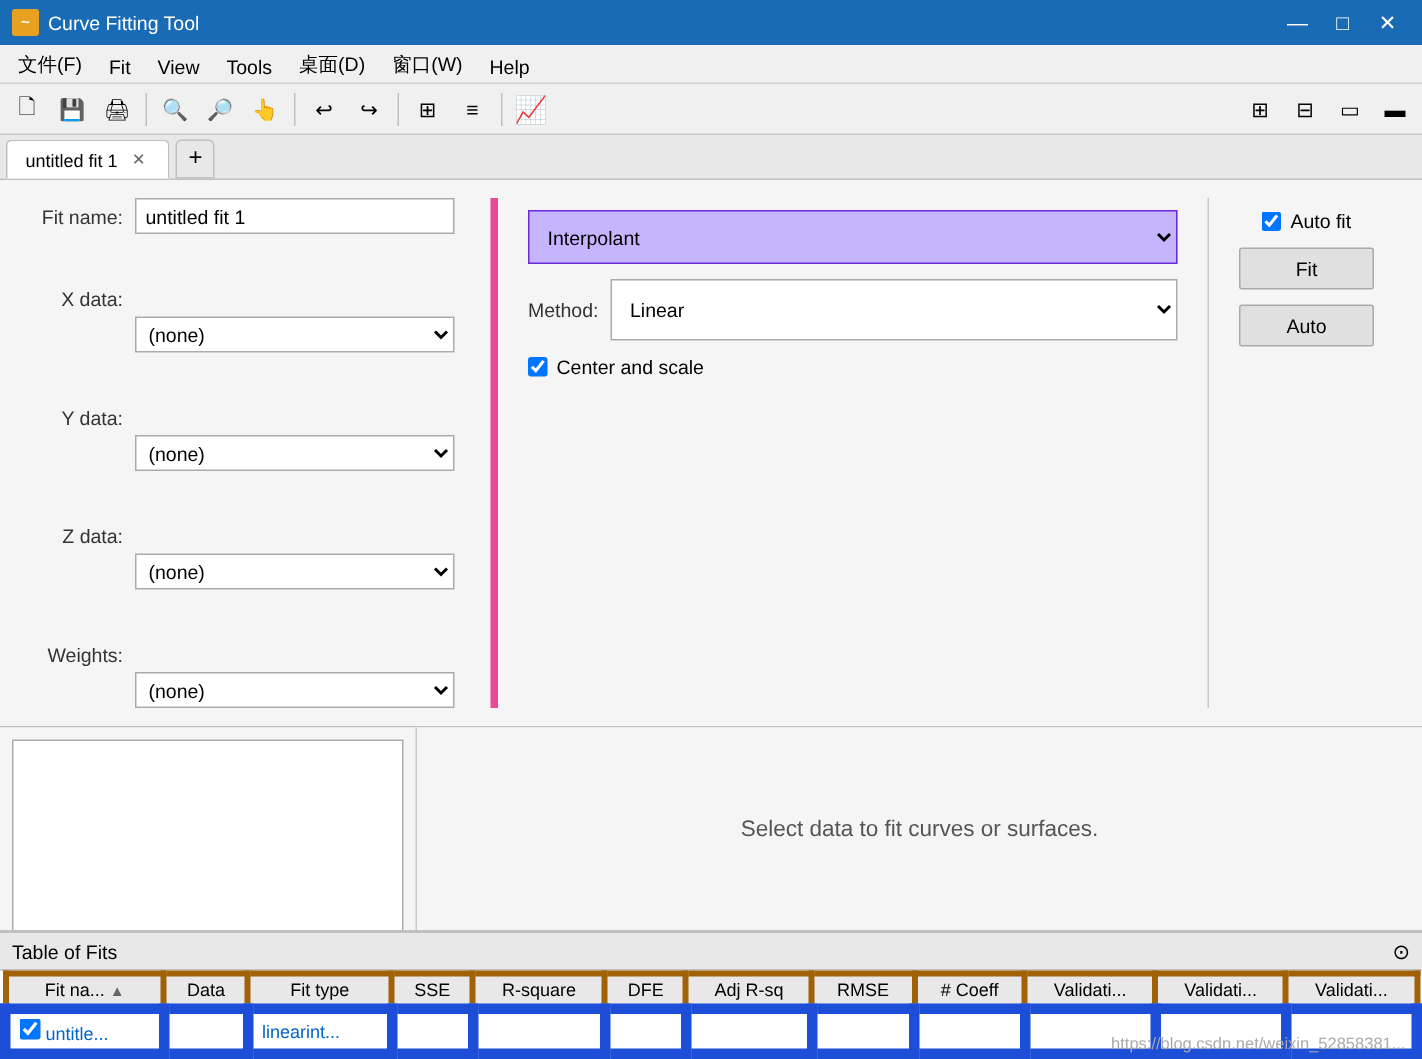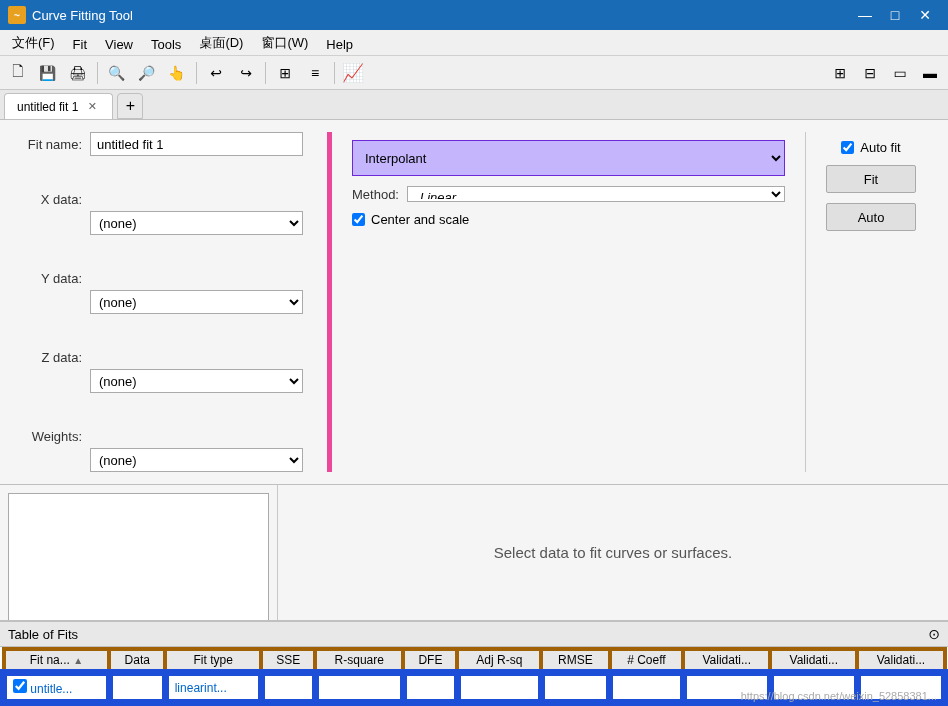--- a/index.html
+++ b/index.html
@@ -155,27 +155,26 @@
       cursor: pointer;
     }
     .method-row {
       display: flex;
       align-items: center;
       gap: 8px;
     }
     .method-label { font-size: 13px; color: #333; }
     .method-select {
       flex: 1;
-      height: 16px;
+      height: 41px;
       border: 1px solid #aaa;
       padding: 2px 8px;
       font-size: 13px;
       background: white;
       cursor: pointer;
-      font-style: italic;
     }
     .checkbox-row {
       display: flex;
       align-items: center;
       gap: 6px;
     }
 
     
     .buttons-panel {
       width: 130px;

